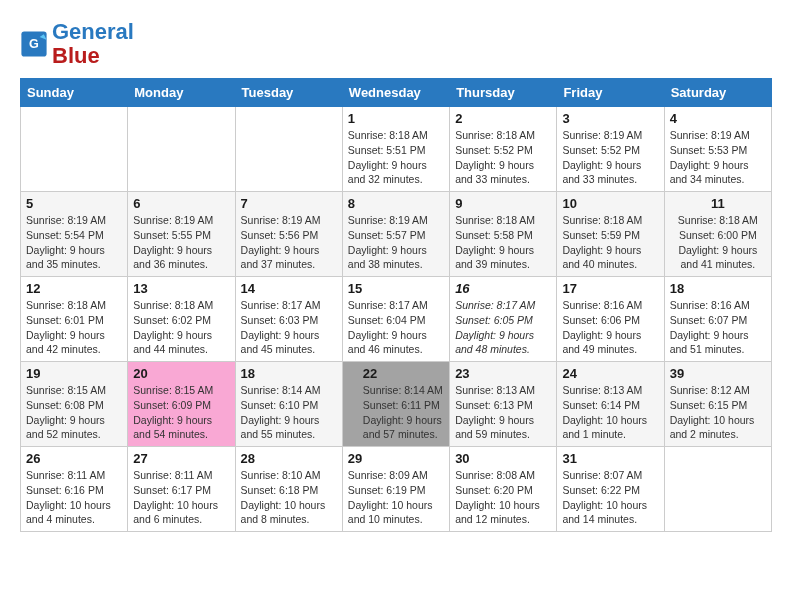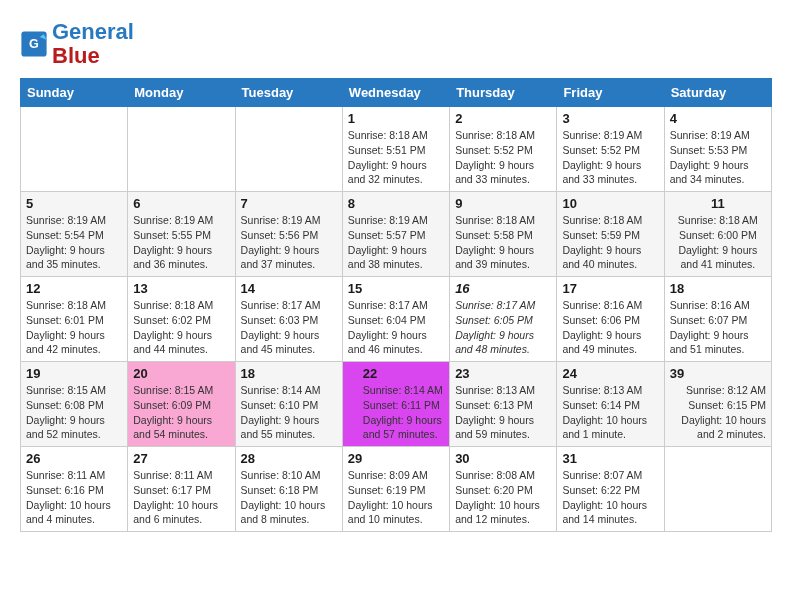--- a/index.html
+++ b/index.html
@@ -258,41 +258,41 @@
           <div class="day-info" style="white-space: pre-line;">Sunrise: 8:15 AM
 Sunset: 6:09 PM
 Daylight: 9 hours and 54 minutes.</div>
         </td>
         <td style="background-color: rgb(245, 245, 245);">
           <div class="day-number">18</div>
           <div class="day-info" style="white-space: pre-line;">Sunrise: 8:14 AM
 Sunset: 6:10 PM
 Daylight: 9 hours and 55 minutes.</div>
         </td>
-        <td style="background-color: #d946ef; padding-left: 20px;">
+        <td style="background-color: #a3a3a3; padding-left: 20px;">
           <div class="day-number">22</div>
           <div class="day-info" style="white-space: pre-line;">Sunrise: 8:14 AM
 Sunset: 6:11 PM
 Daylight: 9 hours and 57 minutes.</div>
         </td>
         <td style="background-color: rgb(245, 245, 245);">
           <div class="day-number">23</div>
           <div class="day-info" style="white-space: pre-line;">Sunrise: 8:13 AM
 Sunset: 6:13 PM
 Daylight: 9 hours and 59 minutes.</div>
         </td>
         <td style="background-color: rgb(245, 245, 245);">
           <div class="day-number">24</div>
           <div class="day-info" style="white-space: pre-line;">Sunrise: 8:13 AM
 Sunset: 6:14 PM
 Daylight: 10 hours and 1 minute.</div>
         </td>
         <td style="background-color: rgb(245, 245, 245);">
           <div class="day-number">39</div>
-          <div class="day-info" style="white-space: pre-line; text-align: right;">Sunrise: 8:12 AM
+          <div class="day-info" style="white-space: pre-line;">Sunrise: 8:12 AM
 Sunset: 6:15 PM
 Daylight: 10 hours and 2 minutes.</div>
         </td>
       </tr>
       <tr>
         <td style="background-color: rgb(255, 255, 255);">
           <div class="day-number">26</div>
           <div class="day-info" style="white-space: pre-line;">Sunrise: 8:11 AM
 Sunset: 6:16 PM
 Daylight: 10 hours and 4 minutes.</div>

